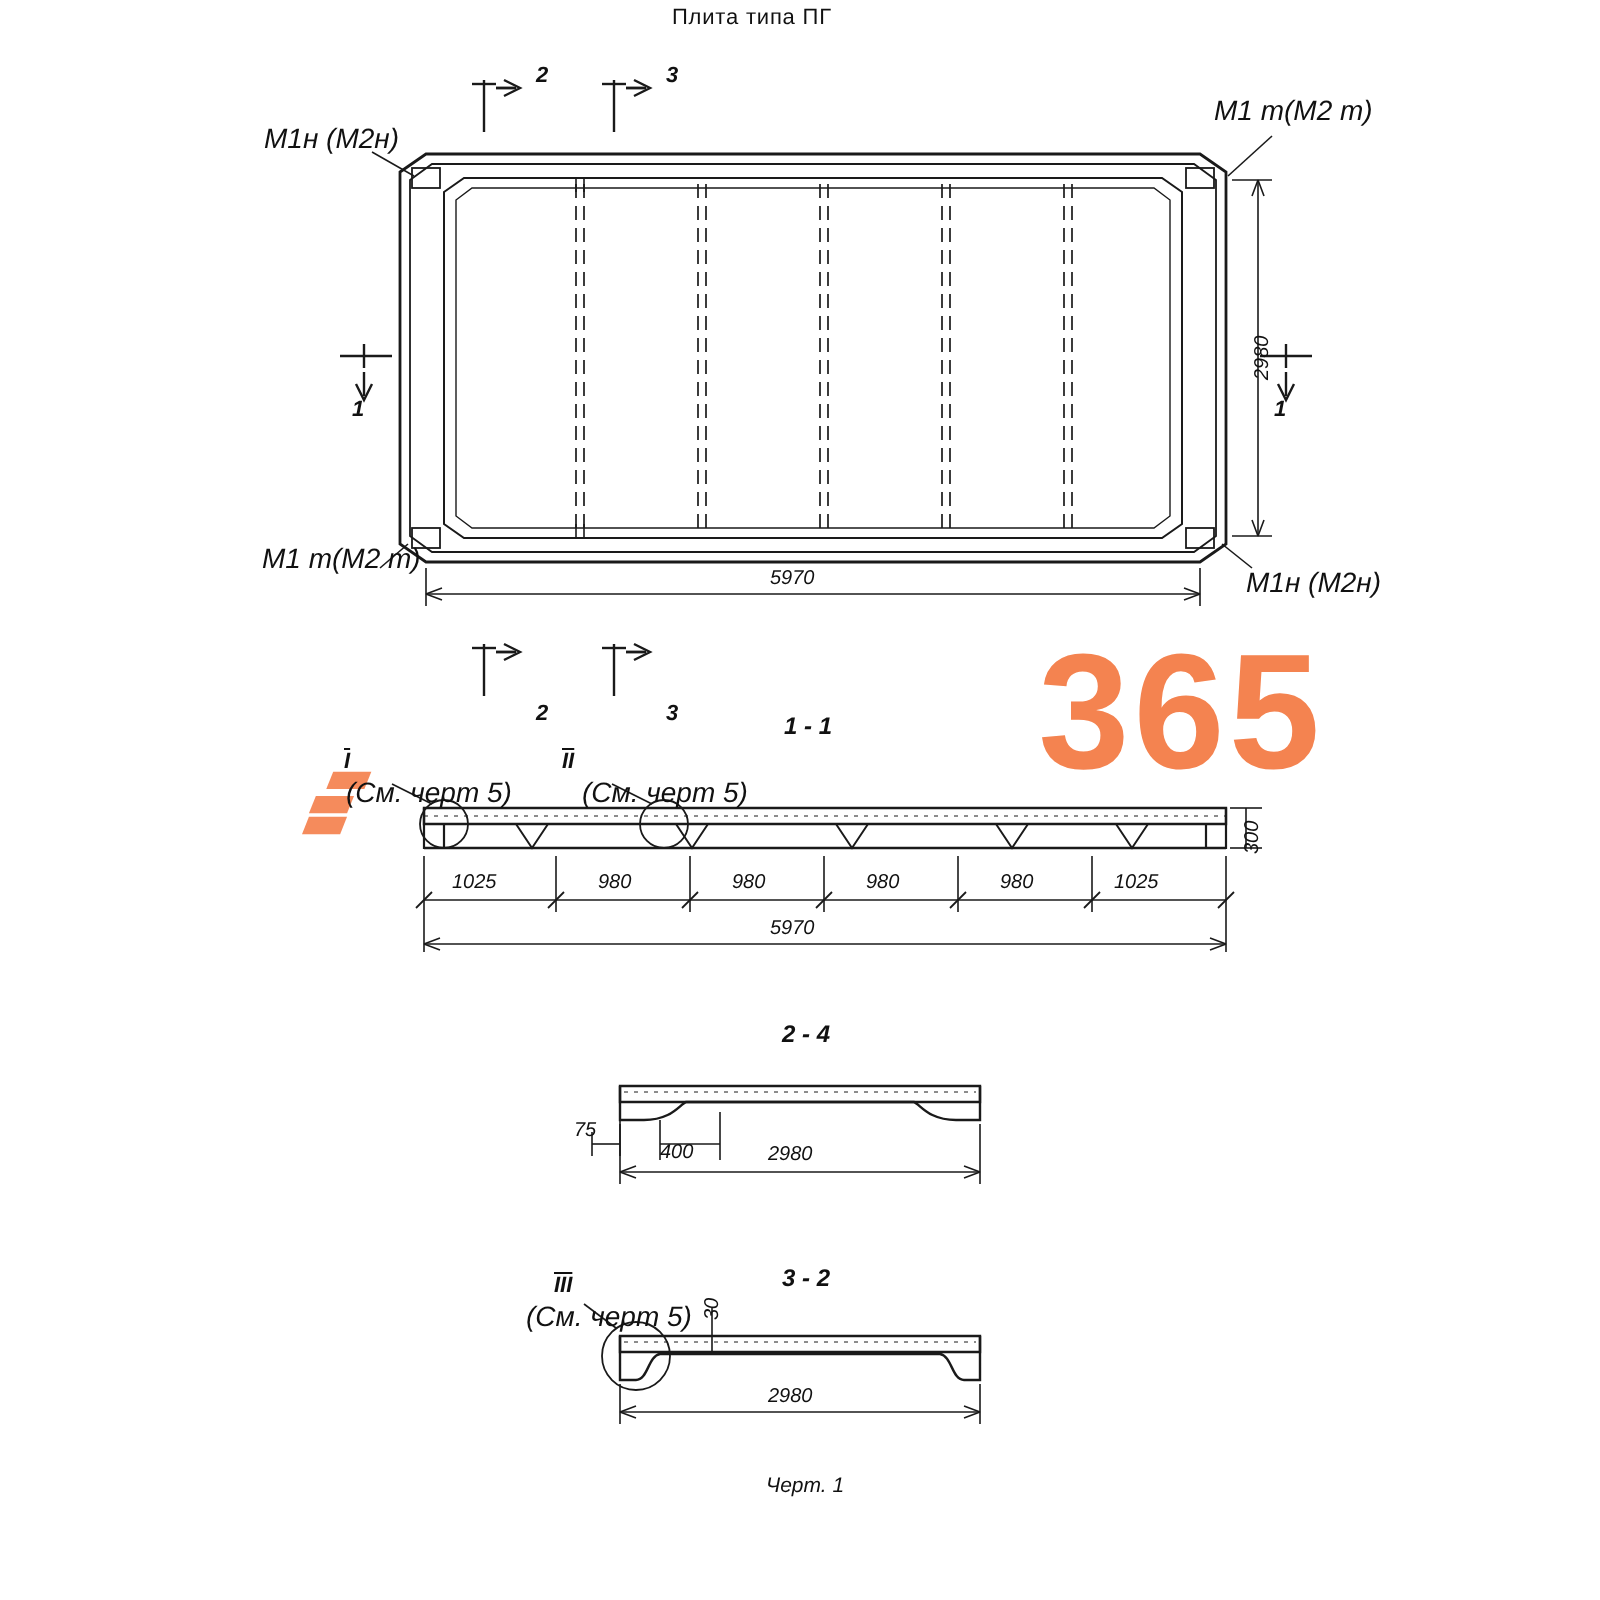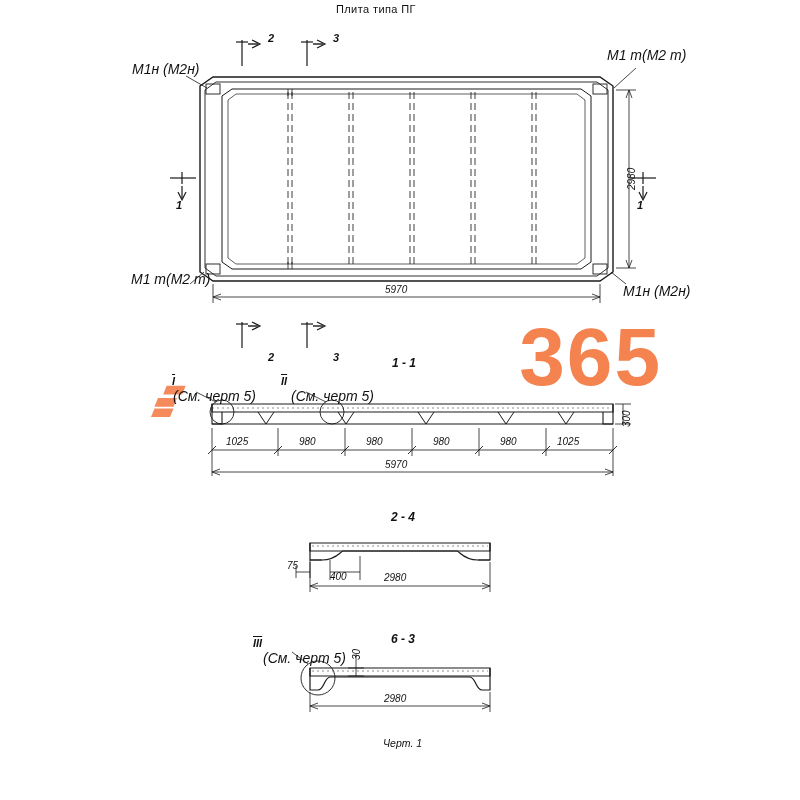--- a/index.html
+++ b/index.html
@@ -277,21 +277,21 @@
   <div class="lbl dim" style="left:500px;top:437px;">980</div>
   <div class="lbl dim" style="left:557px;top:437px;">1025</div>
   <div class="lbl dim" style="left:385px;top:460px;">5970</div>
   <div class="lbl dim rot" style="left:622px;top:427px;">300</div>
 
   <div class="lbl sect" style="left:391px;top:511px;">2 - 4</div>
   <div class="lbl dim" style="left:287px;top:561px;font-style:italic;">75</div>
   <div class="lbl dim" style="left:330px;top:537px;margin-top:35px;">400</div>
   <div class="lbl dim" style="left:384px;top:573px;">2980</div>
 
-  <div class="lbl sect" style="left:391px;top:633px;">6 - 3</div>
-  <div class="lbl num" style="left:253px;top:638px;text-decoration:overline;">III</div>
+  <div class="lbl sect" style="left:391px;top:633px;">3 - 2</div>
+  <div class="lbl num" style="left:277px;top:638px;text-decoration:overline;">III</div>
   <div class="lbl note" style="left:215px;top:651px;">(См. черт  5)</div>
   <div class="lbl dim rot" style="left:352px;top:660px;">30</div>
   <div class="lbl dim" style="left:384px;top:694px;">2980</div>
 
   <div class="lbl cap" style="left:383px;top:738px;">Черт. 1</div>
 
 </div>
 
 </body></html>

